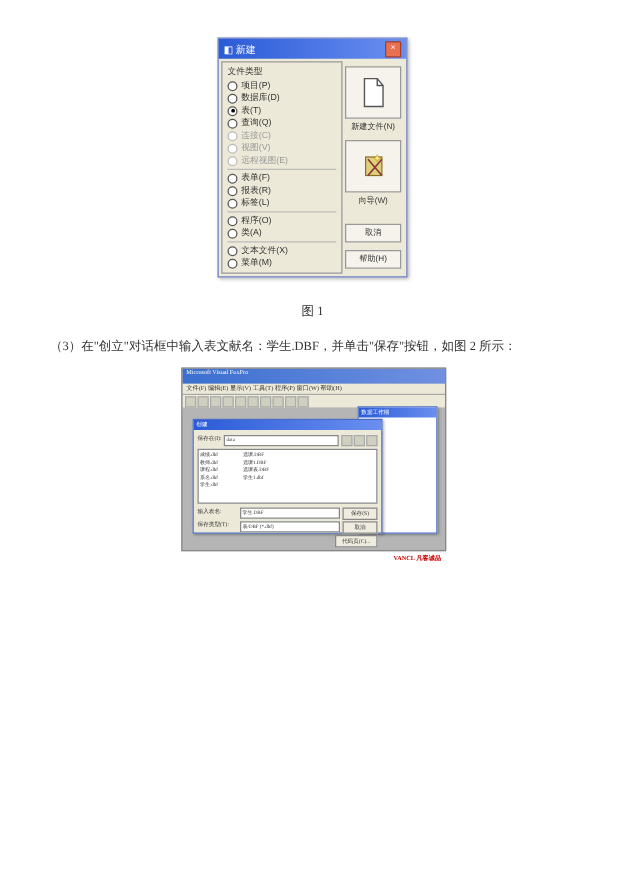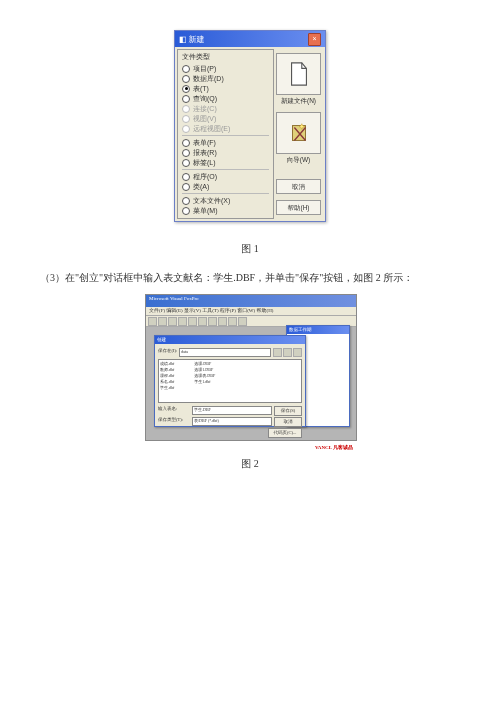--- a/index.html
+++ b/index.html
@@ -424,16 +424,15 @@
             <span style="width:32px"></span>
             <span style="flex:1"></span>
             <span class="create-btn" style="width:32px">代码页(C)...</span>
           </div>
         </div>
       </div>
     </div>
     <div class="vancl">VANCL 凡客诚品</div>
   </div>
 
-  <div class="caption">图 2</div>
 
 
 </div>
 
 </body></html>

